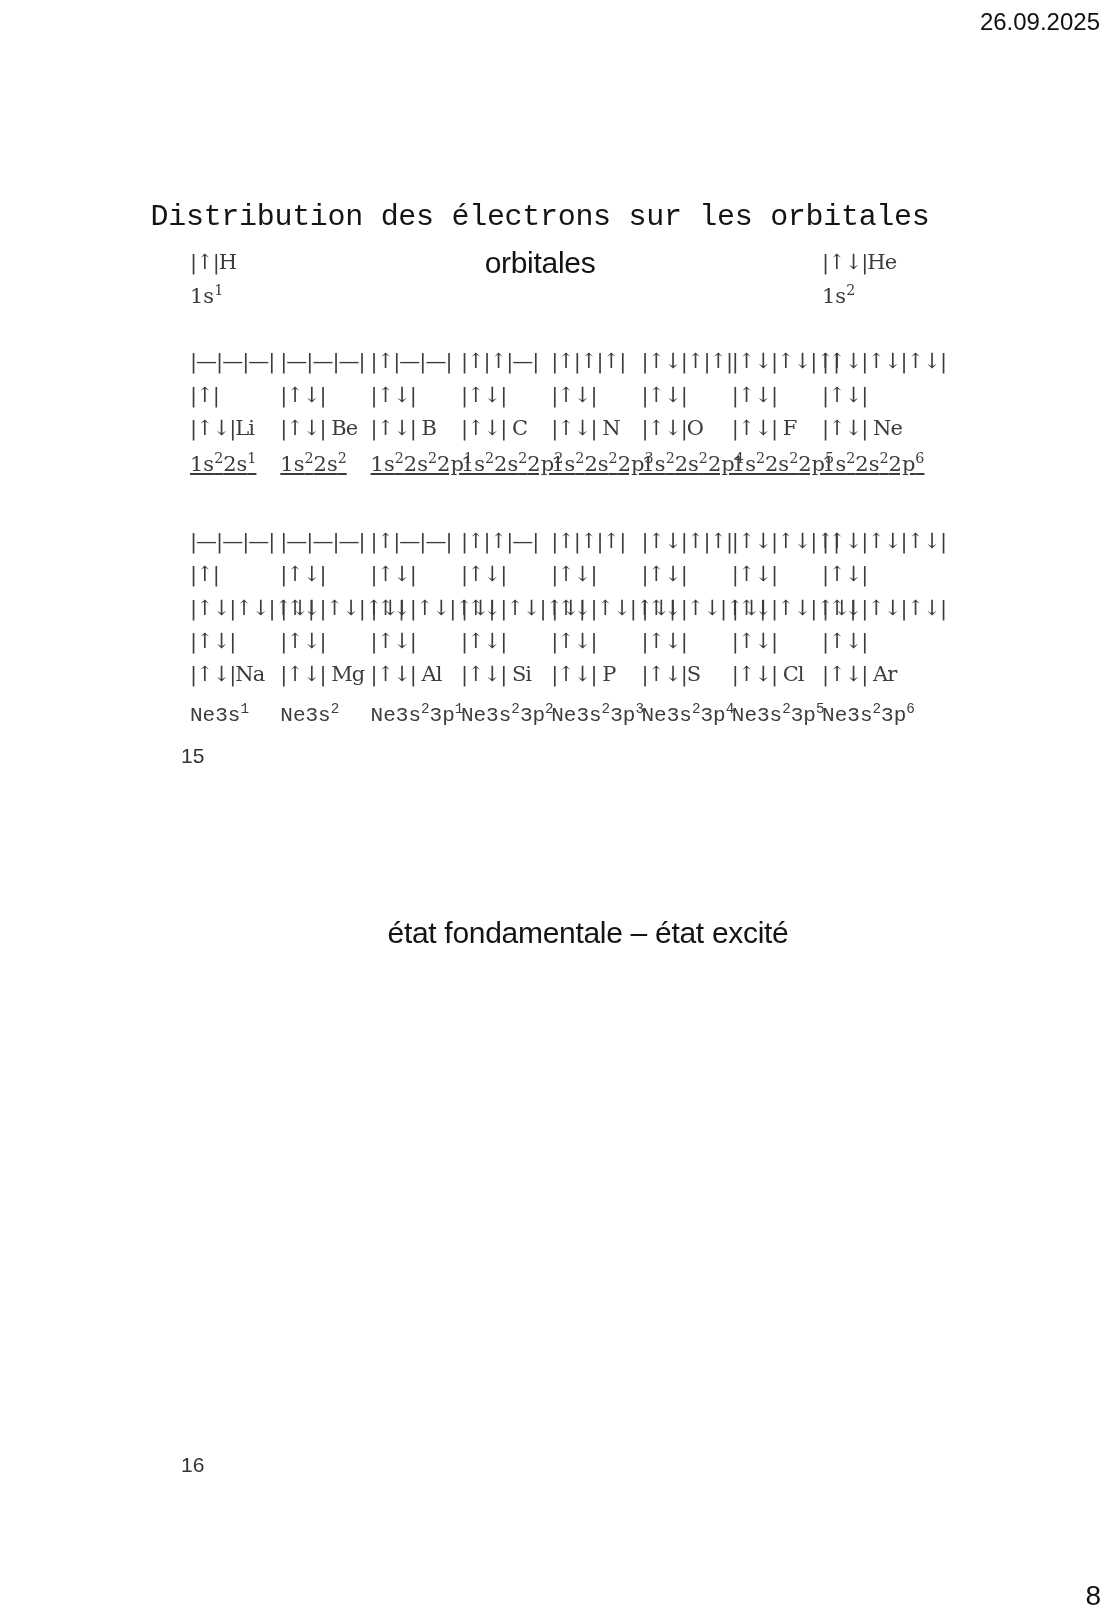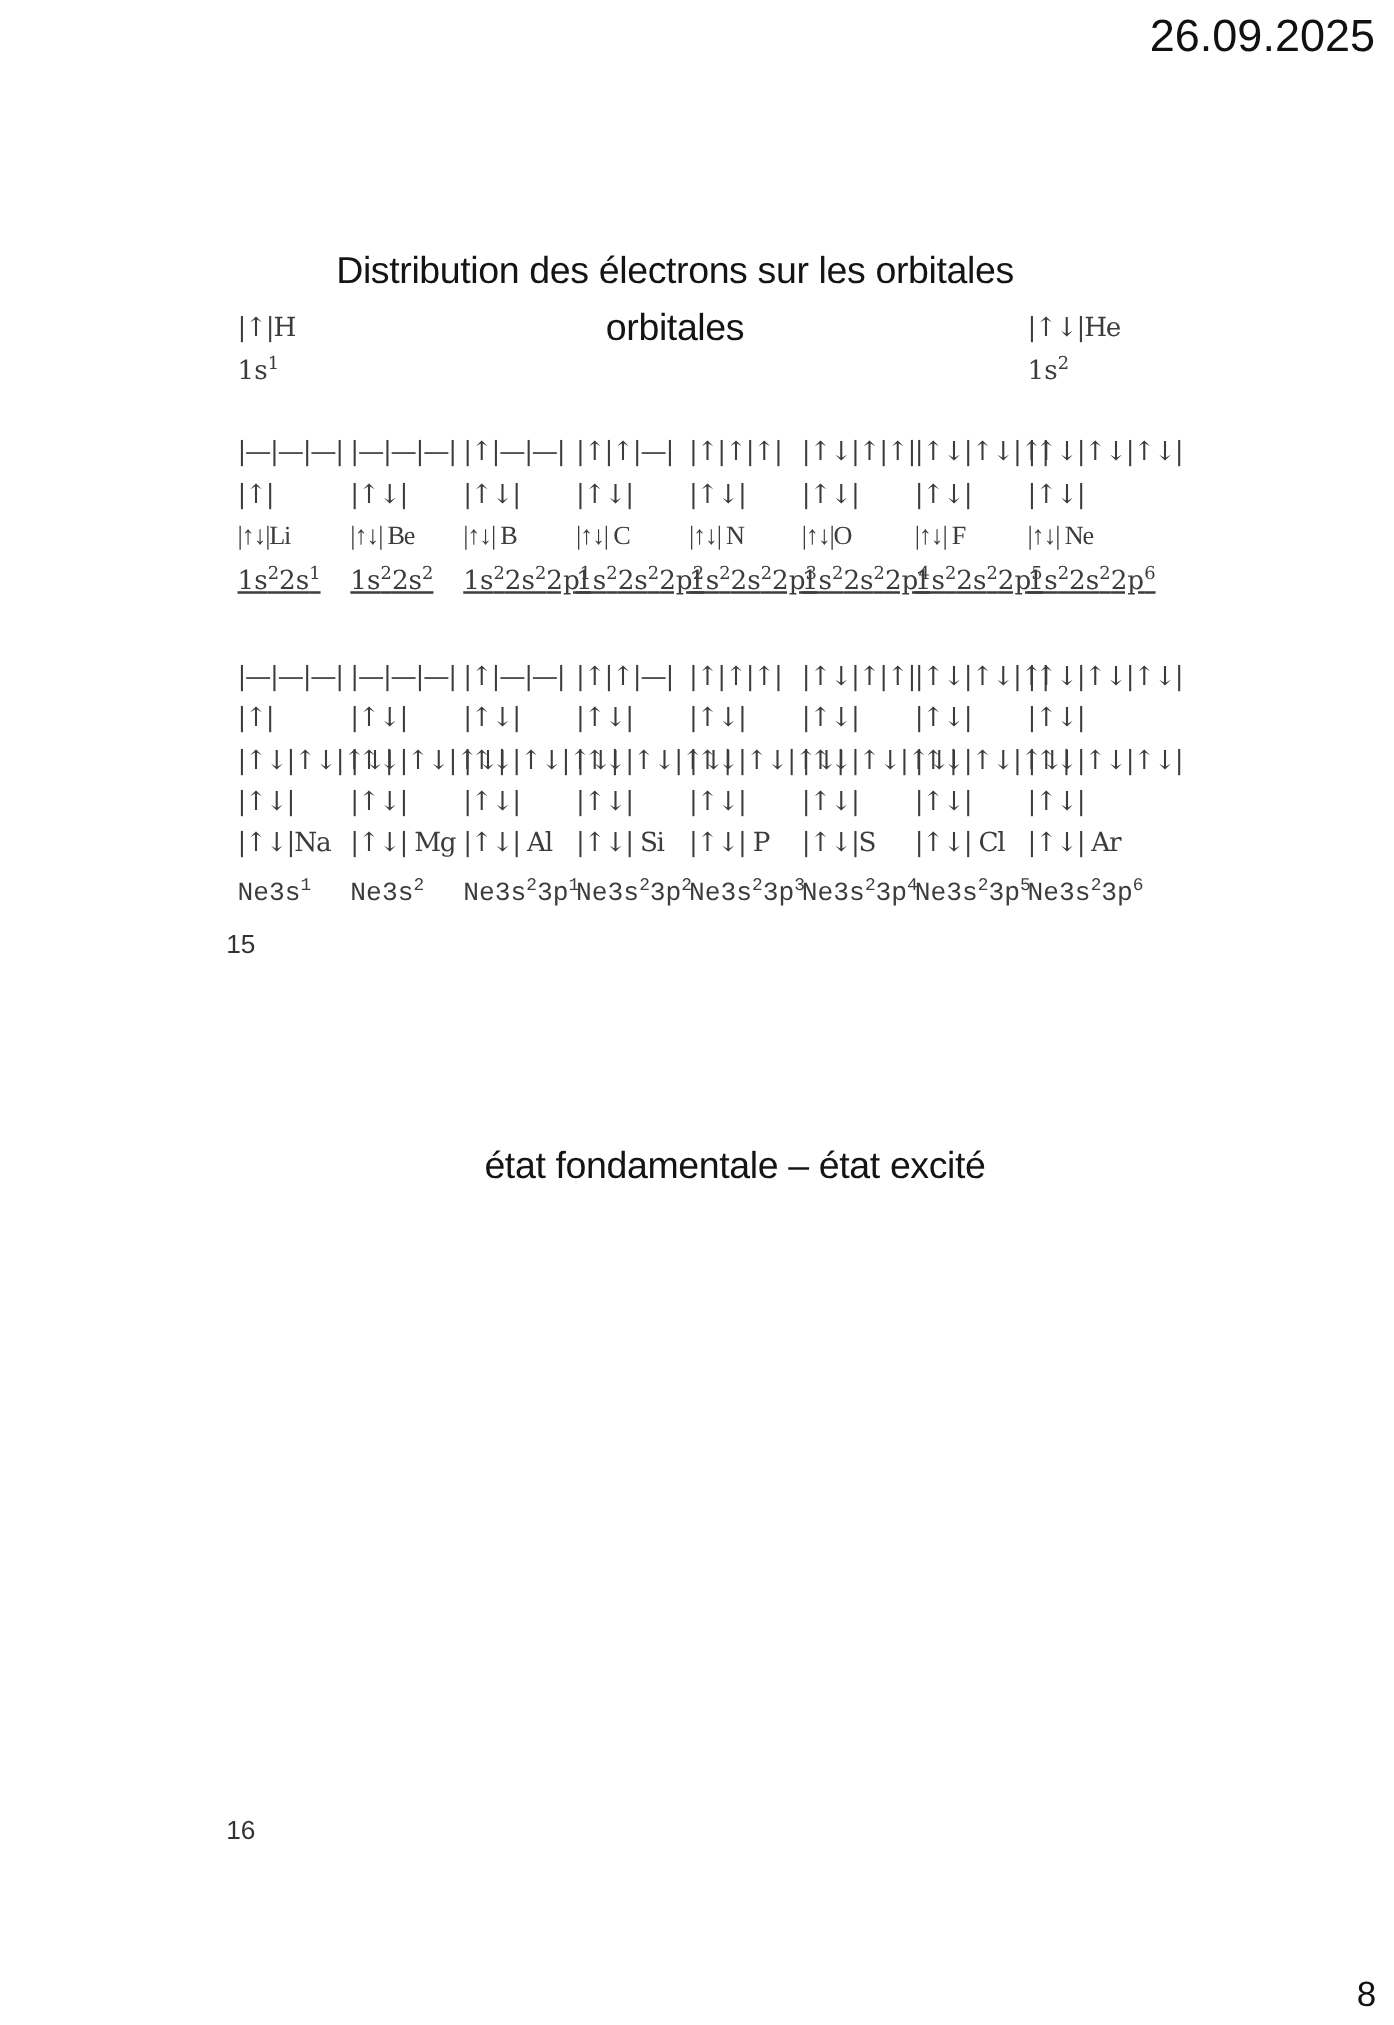--- a/index.html
+++ b/index.html
@@ -8,37 +8,37 @@
     position: relative;
     width: 1115px;
     height: 1620px;
     overflow: hidden;
     font-family: "Liberation Sans", sans-serif;
     color: #1a1a1a;
   }
   .abs { position: absolute; }
   .date {
     top: 8px; right: 15px;
-    font-size: 36px;
+    font-size: 24px;
     color: #111;
   }
   .pagenum {
     top: 1580px; right: 14px;
     font-size: 28px;
     color: #111;
   }
   .slide-title {
     left: 0; width: 1080px;
     text-align: center;
     font-size: 30px;
     color: #141414;
     letter-spacing: -0.3px;
     white-space: nowrap;
   }
-  .t1a { top: 200px; }
+  .t1a { top: 200px; font-family: Liberation Mono, monospace; }
   .t1b { top: 246px; }
   .t2  { top: 916px; margin-left: 48px; }
   .slidenum {
     left: 181px;
     font-size: 21px;
     color: #333;
   }
   .sn15 { top: 744px; text-align: center; }
   .sn16 { top: 1453px; }
   .orb {
@@ -56,21 +56,21 @@
     font-family: "DejaVu Serif", "Liberation Serif", serif;
     font-size: 21px;
     color: #3c3c3c;
   }
   .orbrow .cell { white-space: nowrap; letter-spacing: -1px; }
   .orbrow.cfgrow .cell { letter-spacing: 0; }
   sup { font-size: 0.68em; vertical-align: super; line-height: 0; }
   
   .r-p2  { top: 349px; }
   .r-s2  { top: 383px; }
-  .r-c2  { top: 416px; font-family: Liberation Serif, serif; }
+  .r-c2  { top: 416px; }
   .r-g2  { top: 452px; text-decoration: underline; }
   .r-p3  { top: 529px; }
   .r-s3  { top: 562px; }
   .r-pp3 { top: 596px; }
   .r-ss3 { top: 629px; }
   .r-c3  { top: 662px; }
   .r-g3  { top: 704px; font-family: Liberation Mono, monospace; }
   .h-box  { left: 190px; top: 250px; }
   .h-cfg  { left: 190px; top: 284px; }
   .he-box { left: 822px; top: 250px; }

